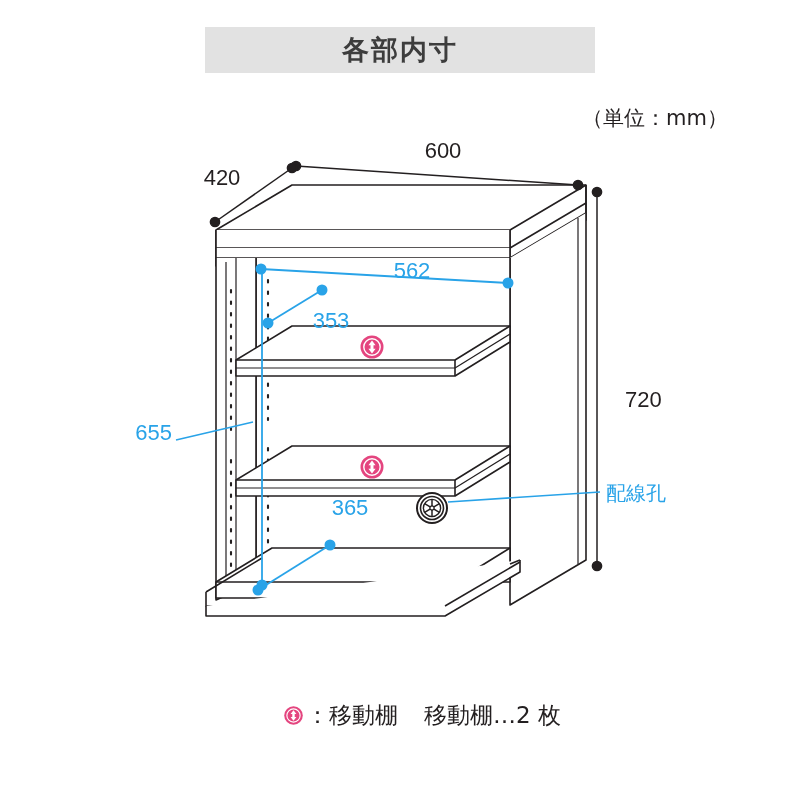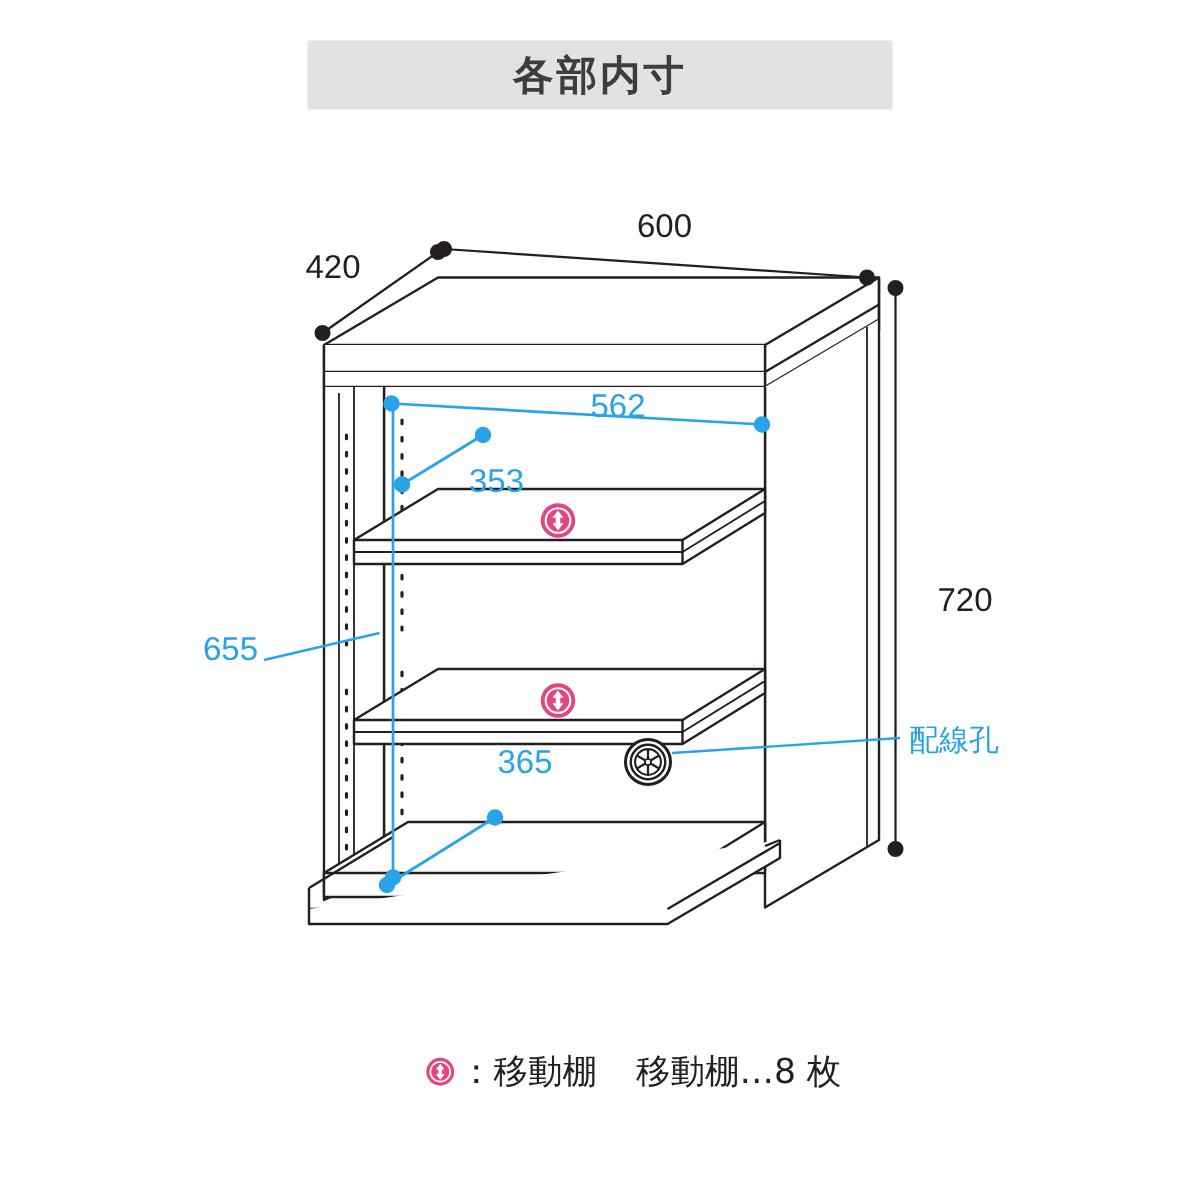--- a/index.html
+++ b/index.html
@@ -98,20 +98,21 @@
 </style>
 </head>
 <body>
 
 <div class="page">
 
   <div class="banner">
     <span class="banner-title">各部内寸</span>
   </div>
 
+  <div class="unit-note">（単位：mm）</div>
 
   <svg class="drawing" viewBox="0 0 800 500">
     <defs>
       <g id="shelf-marker-glyph">
         <circle cx="0" cy="0" r="11.5" fill="#e4457f"></circle>
         <circle cx="0" cy="0" r="8.2" fill="none" stroke="#ffffff" stroke-width="1.4"></circle>
         <path d="M0,-6.6 L3.6,-1.8 L1.5,-1.8 L1.5,1.8 L3.6,1.8 L0,6.6 L-3.6,1.8 L-1.5,1.8 L-1.5,-1.8 L-3.6,-1.8 Z" fill="#ffffff"></path>
       </g>
       <g id="cable-grommet-glyph">
         <circle cx="0" cy="0" r="15" fill="#ffffff" stroke="#231f20" stroke-width="2"></circle>
@@ -252,20 +253,20 @@
 
     <text x="606" y="370" text-anchor="start" font-family="DejaVu Sans, sans-serif" font-size="20" fill="#29a3e8">配線孔</text>
   </svg>
 
   <div class="legend">
     <div class="legend-line">
       <svg class="shelf-badge" viewBox="-13 -13 26 26">
         <circle cx="0" cy="0" r="11.5" fill="#e4457f"></circle>
         <circle cx="0" cy="0" r="8.2" fill="none" stroke="#ffffff" stroke-width="1.4"></circle>
         <path d="M0,-6.6 L3.6,-1.8 L1.5,-1.8 L1.5,1.8 L3.6,1.8 L0,6.6 L-3.6,1.8 L-1.5,1.8 L-1.5,-1.8 L-3.6,-1.8 Z" fill="#ffffff"></path>
-      </svg><span>：移動棚</span><span class="gap"></span><span>移動棚…8 枚</span>
+      </svg><span>：移動棚</span><span class="gap"></span><span>移動棚…2 枚</span>
     </div>
     <div class="legend-line">
       <span class="gap"></span>
     </div>
   </div>
 
 </div>
 
 </body></html>

